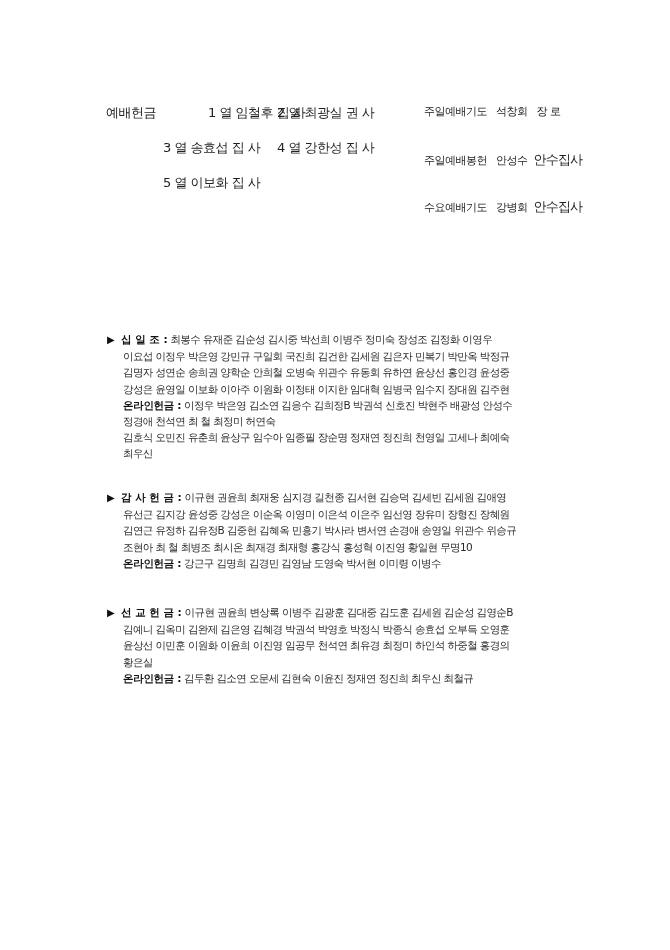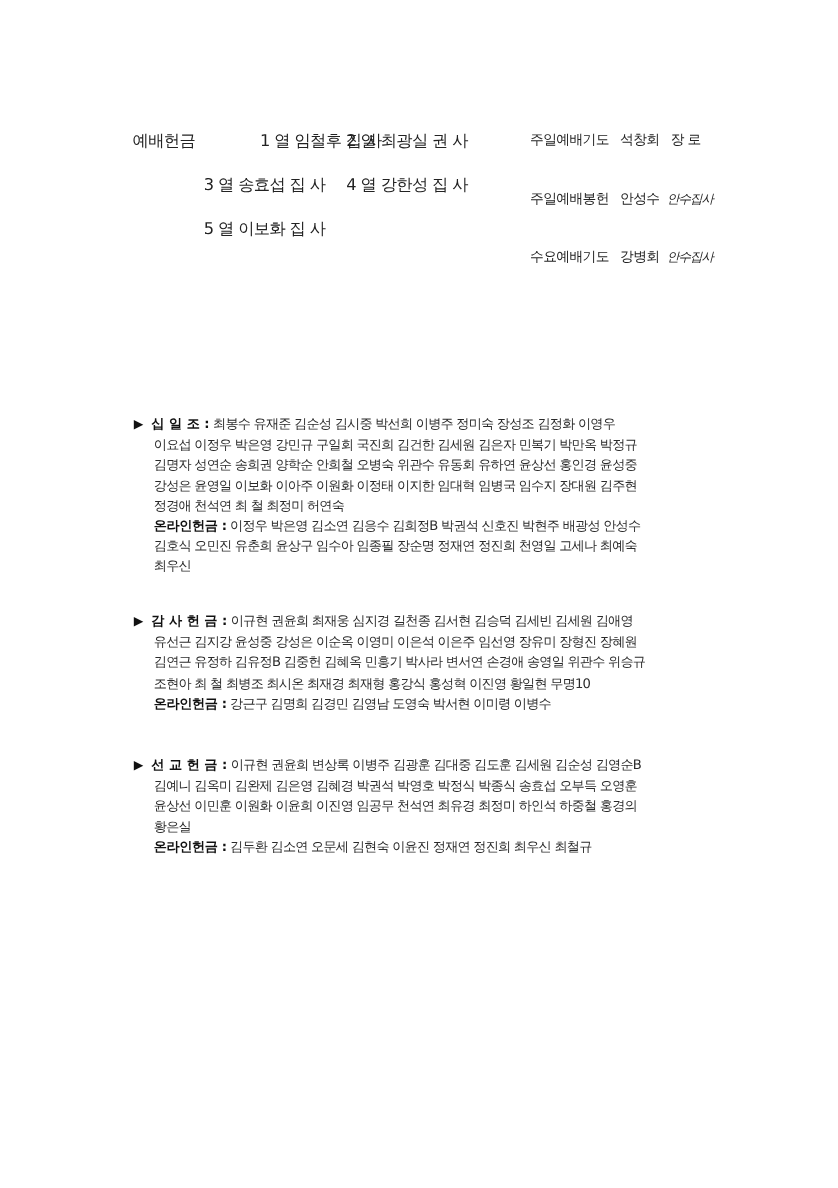--- a/index.html
+++ b/index.html
@@ -3,21 +3,21 @@
 <meta charset="utf-8">
 <style>
   html, body { margin: 0; padding: 0; }
   body {
     width: 670px; height: 950px; background: #ffffff; position: relative; overflow: hidden;
     font-family: "DejaVu Sans", sans-serif; color: #1a1a1a;
   }
   .abs { position: absolute; white-space: nowrap; }
   .off { font-size: 13px; letter-spacing: -0.5px; color: #222; }
   .prayer { font-size: 11px; letter-spacing: -0.5px; color: #222; }
-  .prayer .small { font-size: 10px; letter-spacing: -0.8px; font-style: italic; }
+  .prayer .small { font-size: 13px; letter-spacing: -0.8px; }
   .section { position: absolute; left: 107px; width: 470px; font-size: 10.5px; line-height: 16.2px; letter-spacing: -0.6px; color: #2a2a2a; }
   .section .line { white-space: nowrap; }
   .section .indent { padding-left: 16px; }
   .arrow { display: inline-block; width: 14px; font-size: 10px; color: #111; }
   .label { font-weight: bold; color: #111; letter-spacing: 0px; }
   .online { font-weight: bold; color: #111; letter-spacing: -0.3px; }
 </style>
 </head>
 <body>
 
@@ -45,25 +45,25 @@
 </div>
 
 <div class="section" style="top:331px;">
   <div class="line">
     <span class="arrow">▶</span><span class="label">십    일    조 :</span>
     <span>최봉수 유재준 김순성 김시중 박선희 이병주 정미숙 장성조 김정화 이영우</span>
   </div>
   <div class="line indent">이요섭 이정우 박은영 강민규 구일회 국진희 김건한 김세원 김은자 민복기 박만옥 박정규</div>
   <div class="line indent">김명자 성연순 송희권 양학순 안희철 오병숙 위관수 유동회 유하연 윤상선 홍인경 윤성중</div>
   <div class="line indent">강성은 윤영일 이보화 이아주 이원화 이정태 이지한 임대혁 임병국 임수지 장대원 김주현</div>
-  <div class="line indent">정경애 천석연 최  철 최정미 허연숙</div>
   <div class="line indent">
     <span class="online">온라인헌금 :</span>
     <span>이정우 박은영 김소연 김응수 김희정B 박권석 신호진 박현주 배광성 안성수</span>
   </div>
+  <div class="line indent">정경애 천석연 최  철 최정미 허연숙</div>
   <div class="line indent">김호식 오민진 유춘희 윤상구 임수아 임종필 장순명 정재연 정진희 천영일 고세나 최예숙</div>
   <div class="line indent">최우신</div>
 </div>
 
 <div class="section" style="top:489px;">
   <div class="line">
     <span class="arrow">▶</span><span class="label">감  사  헌  금 :</span>
     <span>이규현 권윤희 최재웅 심지경 길천종 김서현 김승덕 김세빈 김세원 김애영</span>
   </div>
   <div class="line indent">유선근 김지강 윤성중 강성은 이순옥 이영미 이은석 이은주 임선영 장유미 장형진 장혜원</div>

